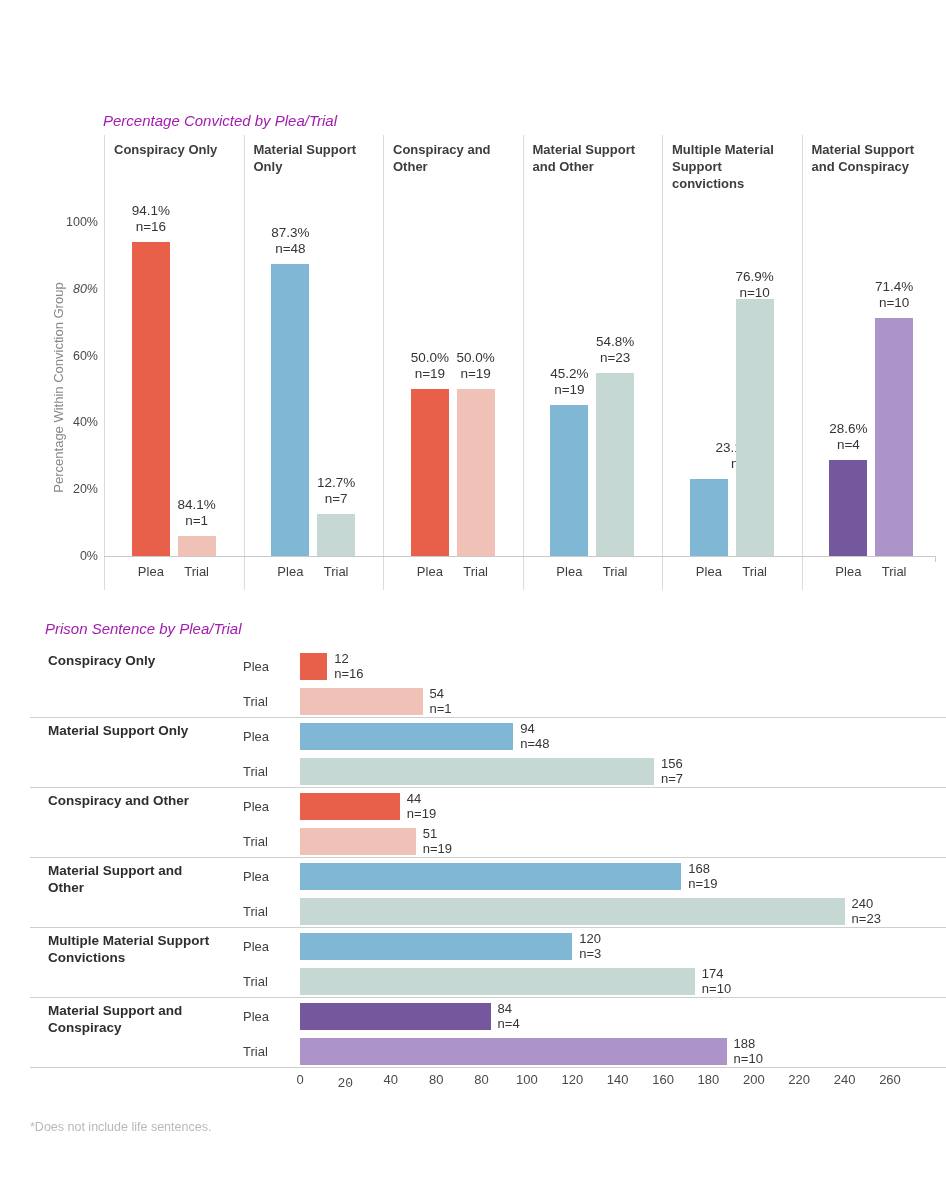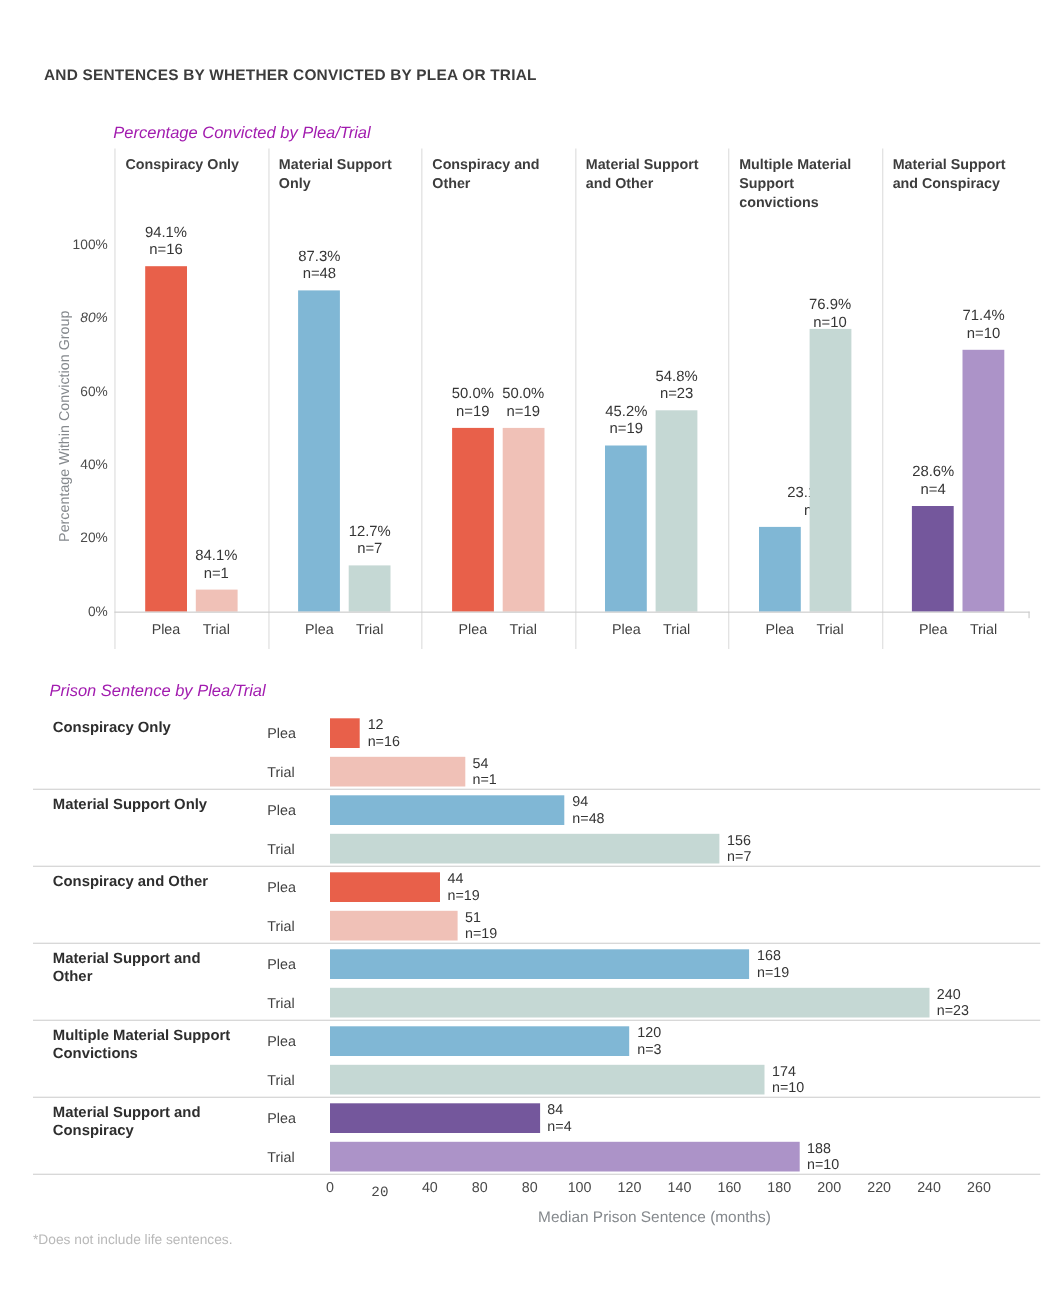--- a/index.html
+++ b/index.html
@@ -26,21 +26,20 @@
   .separator{position:absolute;background:#cfcfcf;height:1px;}
   .xtick{position:absolute;text-align:center;font-size:13px;color:#4a4a4a;width:44px;margin-left:-22px;}
   .footnote{font-size:12.5px;color:#b9b9b9;}
   .rot{transform:rotate(-90deg);transform-origin:center center;text-align:center;}
 </style>
 </head>
 <body>
 
 <div id="page">
 
-  <div class="abs sub-title" style="left:40px;top:60px;">AND SENTENCES BY WHETHER CONVICTED BY PLEA OR TRIAL</div>
 
   <div class="abs chart-title" style="left:103px;top:112px;">Percentage Convicted by Plea/Trial</div>
   <div class="abs axis-title rot" style="left:-92px;top:380px;width:300px;">Percentage Within Conviction Group</div>
   <div id="top-chart" class="abs" style="left:0;top:0;width:946px;height:620px;">
       <div class="ytick" style="left: 40px; width: 58px; top: 549px;">0%</div>
       <div class="ytick" style="left: 40px; width: 58px; top: 482.2px;">20%</div>
       <div class="ytick" style="left: 40px; width: 58px; top: 415.4px;">40%</div>
       <div class="ytick" style="left: 40px; width: 58px; top: 348.6px;">60%</div>
       <div class="ytick" style="left: 40px; width: 58px; top: 281.8px; font-style: italic;">80%</div>
       <div class="ytick" style="left: 40px; width: 58px; top: 215px;">100%</div>
@@ -232,16 +231,15 @@
       <div class="xtick" style="left: 526.923px; top: 452px;">100</div>
       <div class="xtick" style="left: 572.308px; top: 452px;">120</div>
       <div class="xtick" style="left: 617.692px; top: 452px;">140</div>
       <div class="xtick" style="left: 663.077px; top: 452px;">160</div>
       <div class="xtick" style="left: 708.462px; top: 452px;">180</div>
       <div class="xtick" style="left: 753.846px; top: 452px;">200</div>
       <div class="xtick" style="left: 799.231px; top: 452px;">220</div>
       <div class="xtick" style="left: 844.615px; top: 452px;">240</div>
       <div class="xtick" style="left: 890px; top: 452px;">260</div>
     </div>
-  <div class="abs axis-title" style="left:445px;top:1098px;width:300px;text-align:center;font-size:14px;">Median Prison Sentence (months)</div>
 
   <div class="abs footnote" style="left:30px;top:1120px;">*Does not include life sentences.</div>
 </div>
 
 </body></html>

